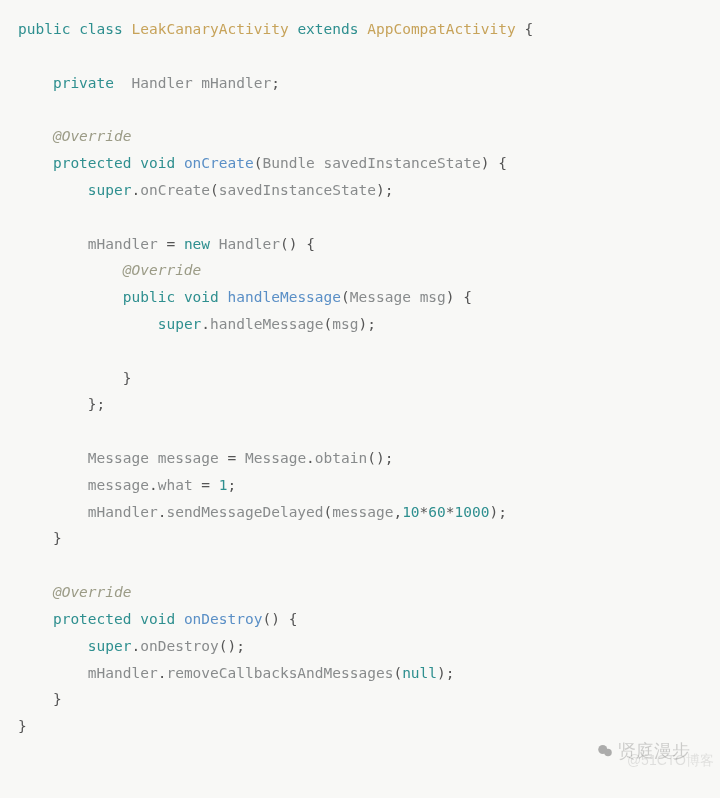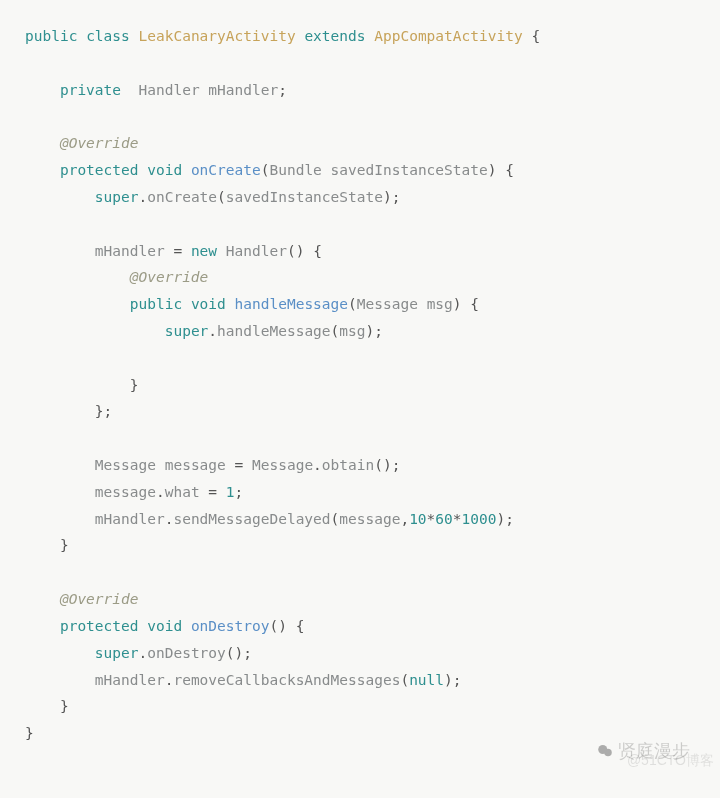--- a/index.html
+++ b/index.html
@@ -8,21 +8,21 @@
     background: #f8f8f6;
     font-family: "Lucida Console", "Consolas", "Monaco", monospace;
     font-size: 14.5px;
     line-height: 1.85;
     width: 720px;
     height: 798px;
     box-sizing: border-box;
     position: relative;
   }
   pre {
-    margin: 7px;
+    margin: 0;
     padding: 16px 18px;
     white-space: pre;
     font-family: inherit;
   }
   .kw-public    { color: #2e8f8f; } 
   .kw-void      { color: #2e8f8f; }
   .classname    { color: #c7a35a; } 
   .method-decl  { color: #5a8fc6; } 
   .method-call  { color: #888b8c; } 
   .annotation   { color: #9b9b86; font-style: italic; } 

